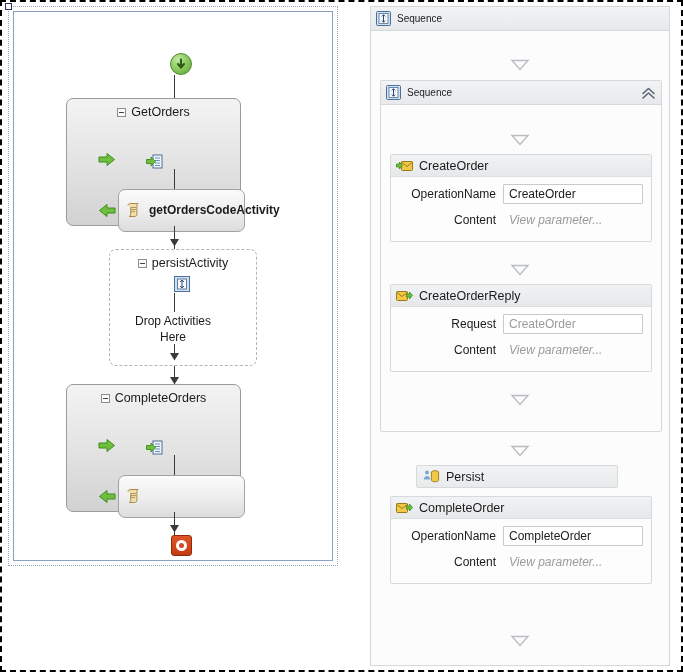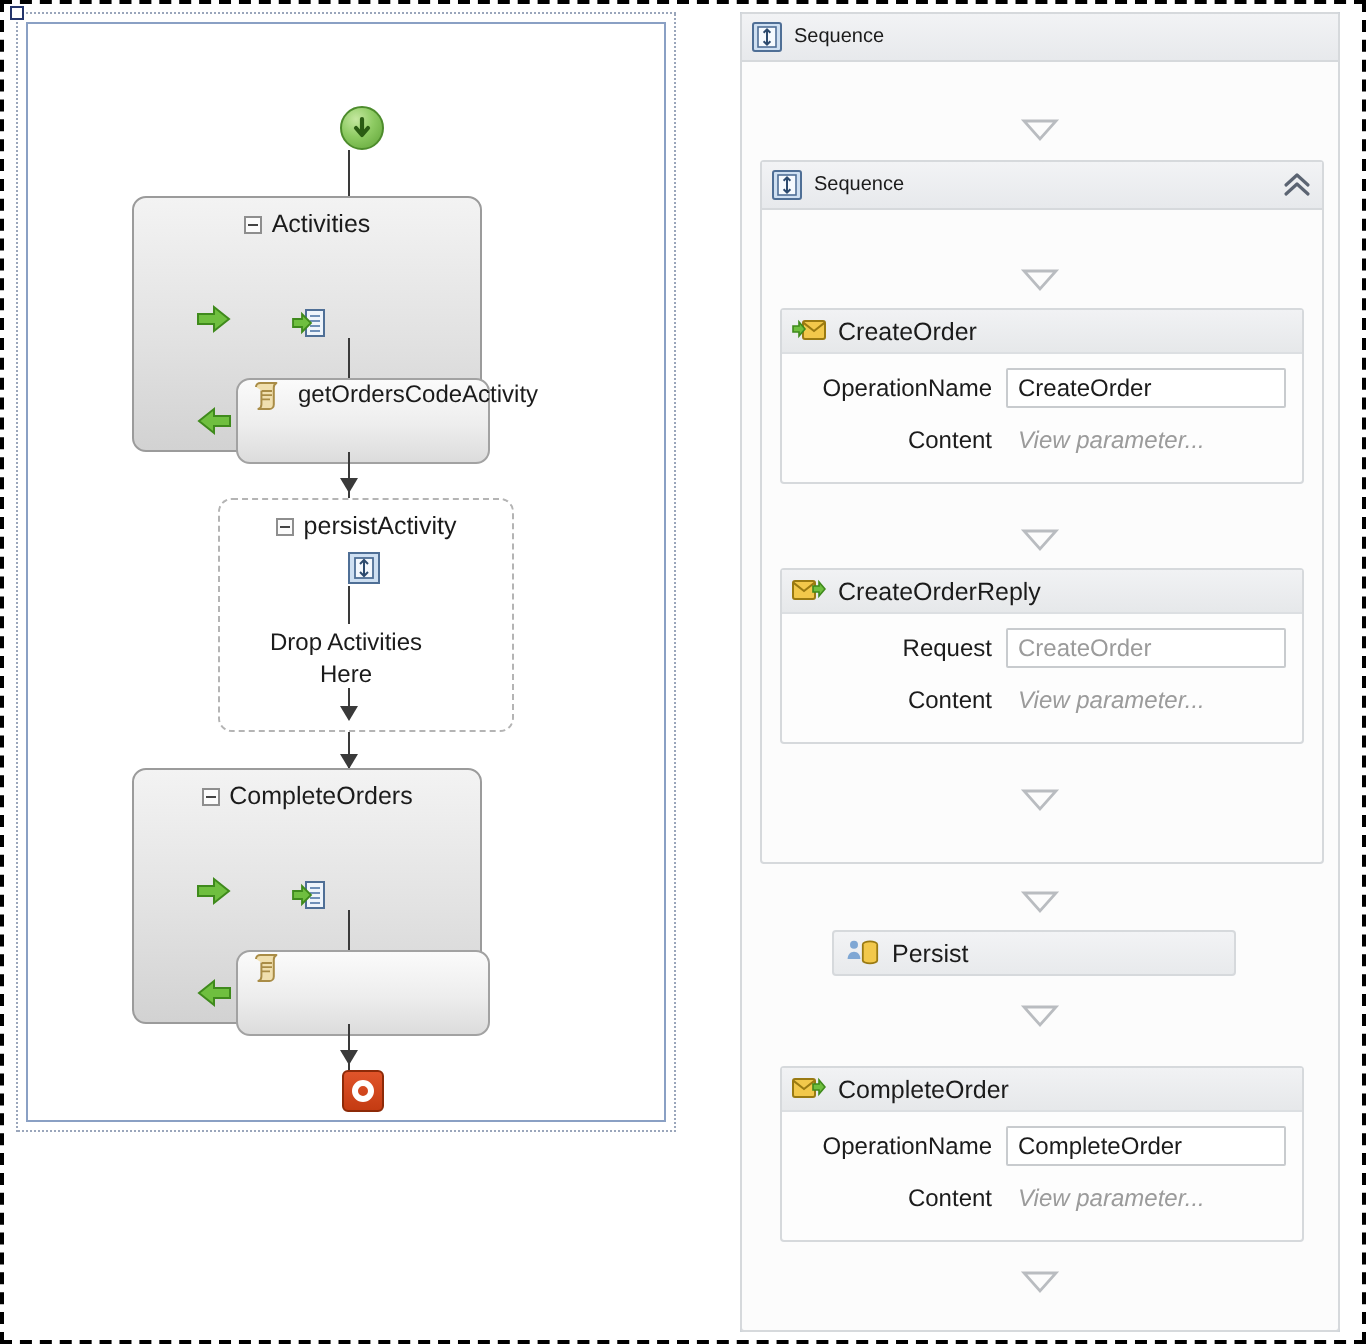--- a/index.html
+++ b/index.html
@@ -86,21 +86,21 @@
 
   
   .act-icon{position:absolute;width:17px;height:15px;}
   .act-icon svg{display:block;}
 
   
   .leaf{
     position:absolute;border-radius:7px;box-sizing:border-box;
     background:linear-gradient(to bottom,#fbfbfb 0%,#ededed 55%,#dcdcdc 100%);
     border:1px solid #a2a2a2;
-    display:flex;padding-left:6px;gap:7px;
+    display:flex;align-items:center;padding-left:6px;gap:7px;font-weight:bold;
   }
   .leaf-label{font-size:12px;color:#1b1b1b;line-height:1.25;}
   .scroll-icon{width:17px;height:17px;flex:0 0 auto;}
 
   .drop-text{
     position:absolute;left:0;width:100%;text-align:center;
     font-size:12px;color:#1b1b1b;line-height:1.35;
   }
 
   
@@ -180,21 +180,21 @@
       <div class="start-node" style="top:12px;">
         <svg width="12" height="12" viewBox="0 0 12 12">
           <path d="M6 1.5 L6 7 M3 6 L6 9.5 L9 6" stroke="#2a5c13" stroke-width="2.1" fill="none" stroke-linecap="round" stroke-linejoin="round"></path>
         </svg>
       </div>
       <div class="vline" style="top:34px;height:39px;"></div>
 
       <div class="composite" style="left:52px;top:57px;width:175px;height:128px;">
         <div class="comp-title">
           <span class="expander"></span>
-          <span>Activities</span>
+          <span>GetOrders</span>
         </div>
       </div>
 
       <div class="side-arrow" style="left:84px;top:111px;">
         <svg width="18" height="15" viewBox="0 0 18 15">
           <path d="M1 5 L9 5 L9 1.5 L16.5 7.5 L9 13.5 L9 10 L1 10 Z" fill="#6fbf3f" stroke="#3f8a1c" stroke-width="1"></path>
         </svg>
       </div>
 
       <div class="act-icon" style="left:132px;top:113px;">
@@ -432,21 +432,21 @@
     </span>
     <span class="act-name">Persist</span>
   </div>
 
   <div class="drop-tri" style="left:139px;top:495px;">
     <svg width="20" height="12" viewBox="0 0 20 12">
         <path d="M2 1.5 L18 1.5 L10 10.5 Z" fill="none" stroke="#b9bcc0" stroke-width="1.4"></path>
       </svg>
   </div>
 
-  <div class="card" style="left:19px;top:526px;width:262px;height:88px;">
+  <div class="card" style="left:19px;top:489px;width:262px;height:88px;">
     <div class="card-header">
       <span class="msg-icon">
         <svg width="17" height="13" viewBox="0 0 17 13">
           <rect x="0.5" y="1.5" width="11" height="9" rx="1" fill="#f2c84b" stroke="#9a7a12" stroke-width="1"></rect>
           <path d="M0.5 2.2 L6 6.5 L11.5 2.2" fill="none" stroke="#9a7a12" stroke-width="1"></path>
           <path d="M10.5 4 L13.5 4 L13.5 2 L16.5 5.5 L13.5 9 L13.5 7 L10.5 7 Z" fill="#6fbf3f" stroke="#3f8a1c" stroke-width="0.8"></path>
         </svg>
       </span>
       <span class="card-title">CompleteOrder</span>
     </div>

